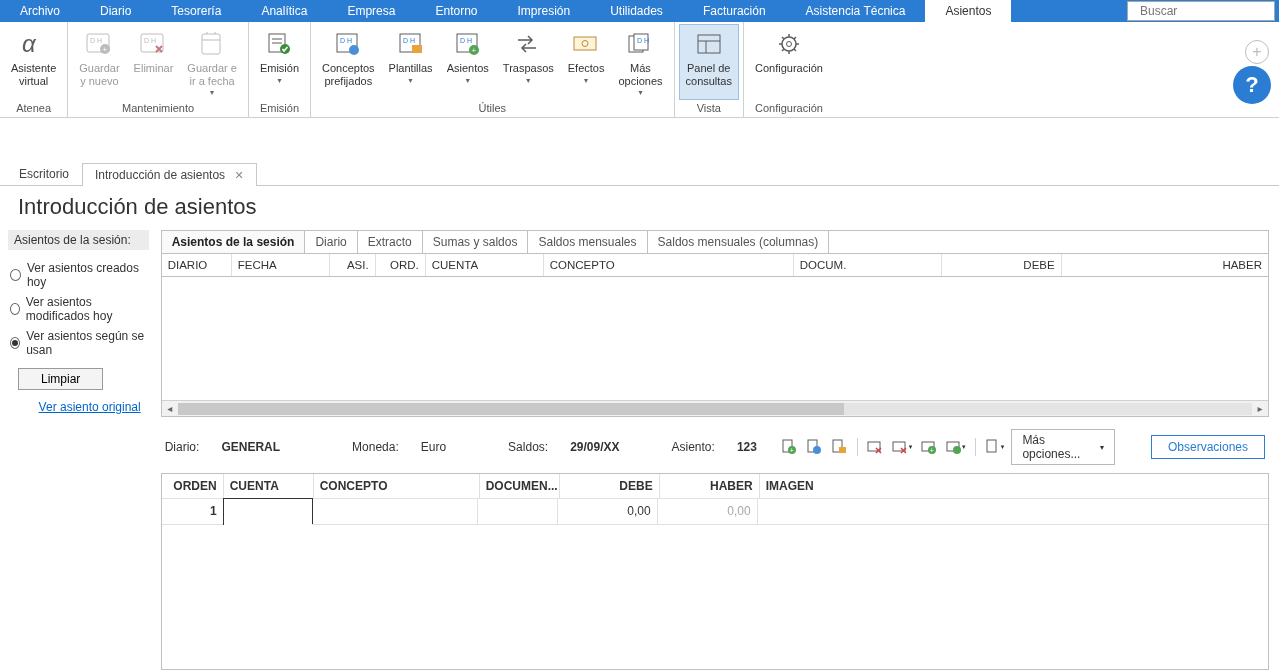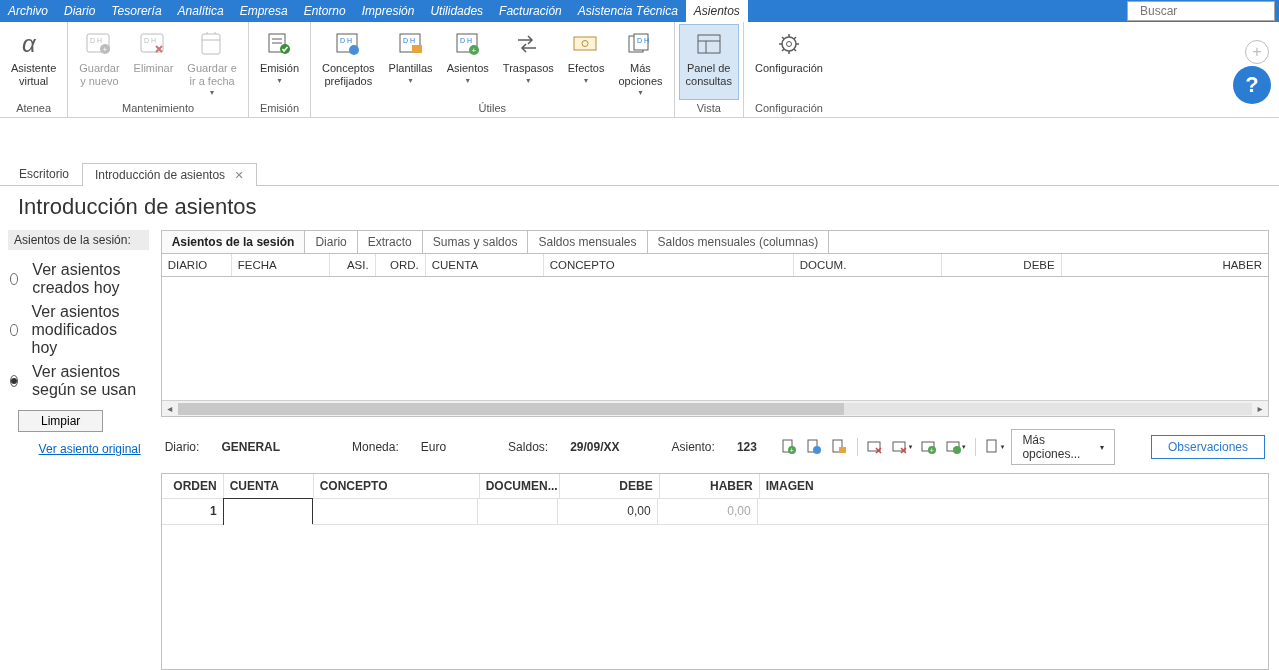--- a/index.html
+++ b/index.html
@@ -1,20 +1,20 @@
 <!DOCTYPE html>
 <html><head>
 <meta charset="utf-8">
 <style>
 *{box-sizing:border-box;margin:0;padding:0;font-family:"Segoe UI",Tahoma,sans-serif;}
 body{font-size:12px;color:#333;background:#fff;overflow:hidden;width:1279px;height:670px;position:relative;}
 
 
 .menubar{display:flex;align-items:stretch;height:22px;background:#2b7cd3;color:#fff;}
-.menubar .mi{padding:3px 8px;font-size:12px;cursor:pointer;display:flex;align-items:center;font-style:italic;}
+.menubar .mi{padding:3px 20px;font-size:12px;cursor:pointer;display:flex;align-items:center;}
 .menubar .mi.active{background:#fff;color:#333;}
 .menubar .spacer{flex:1;}
 .searchbox{width:148px;height:20px;margin:1px 4px;background:#fff;border:1px solid #a8a8a8;padding:1px 12px;font-size:12px;color:#666;}
 
 
 .ribbon{display:flex;height:96px;border-bottom:1px solid #d0d0d0;position:relative;}
 .ribbon-group{display:flex;flex-direction:column;border-right:1px solid #d0d0d0;padding:2px 4px 0;}
 .ribbon-group .row{display:flex;flex:1;}
 .ribbon-group .gname{text-align:center;font-size:11px;color:#555;padding:2px 0 3px;}
 .rbtn{display:flex;flex-direction:column;align-items:center;justify-content:flex-start;padding:3px 6px 0;cursor:pointer;min-width:50px;text-align:center;line-height:1.15;border:1px solid transparent;}
@@ -32,21 +32,21 @@
 .doctab.active{border-color:#c8c8c8;background:#fff;position:relative;top:1px;}
 .doctab .x{margin-left:6px;color:#888;font-size:11px;}
 
 
 .page-title{font-size:22px;padding:8px 18px 10px;color:#333;}
 
 
 .workarea{display:flex;height:calc(670px - 22px - 96px - 68px - 44px);}
 .sidepanel{width:216px;padding:0 8px;}
 .sidepanel .sh{background:#ececec;padding:3px 6px;font-size:12px;margin-bottom:8px;}
-.radiorow{display:flex;align-items:center;gap:14px;padding:3px 2px;font-size:16px;cursor:pointer;}
+.radiorow{display:flex;align-items:center;gap:6px;padding:3px 2px;font-size:12px;cursor:pointer;}
 .radiorow .r{width:12px;height:12px;border:1px solid #666;border-radius:50%;display:inline-flex;align-items:center;justify-content:center;}
 .radiorow .r.on::after{content:"";width:6px;height:6px;border-radius:50%;background:#333;}
 .btn-limpiar{margin:8px 0 10px 10px;padding:3px 22px;font-size:12px;border:1px solid #9a9a9a;background:#f4f4f4;cursor:pointer;}
 .link{color:#0066cc;text-decoration:underline;font-size:12px;cursor:pointer;text-align:right;display:block;padding-right:8px;}
 
 .mainpanel{flex:1;padding:0 10px 0 4px;display:flex;flex-direction:column;}
 
 
 .tabstrip{display:flex;border:1px solid #c0c0c0;border-bottom:none;height:23px;}
 .innertab{padding:4px 10px;font-size:12px;border-right:1px solid #c0c0c0;cursor:pointer;color:#555;}

